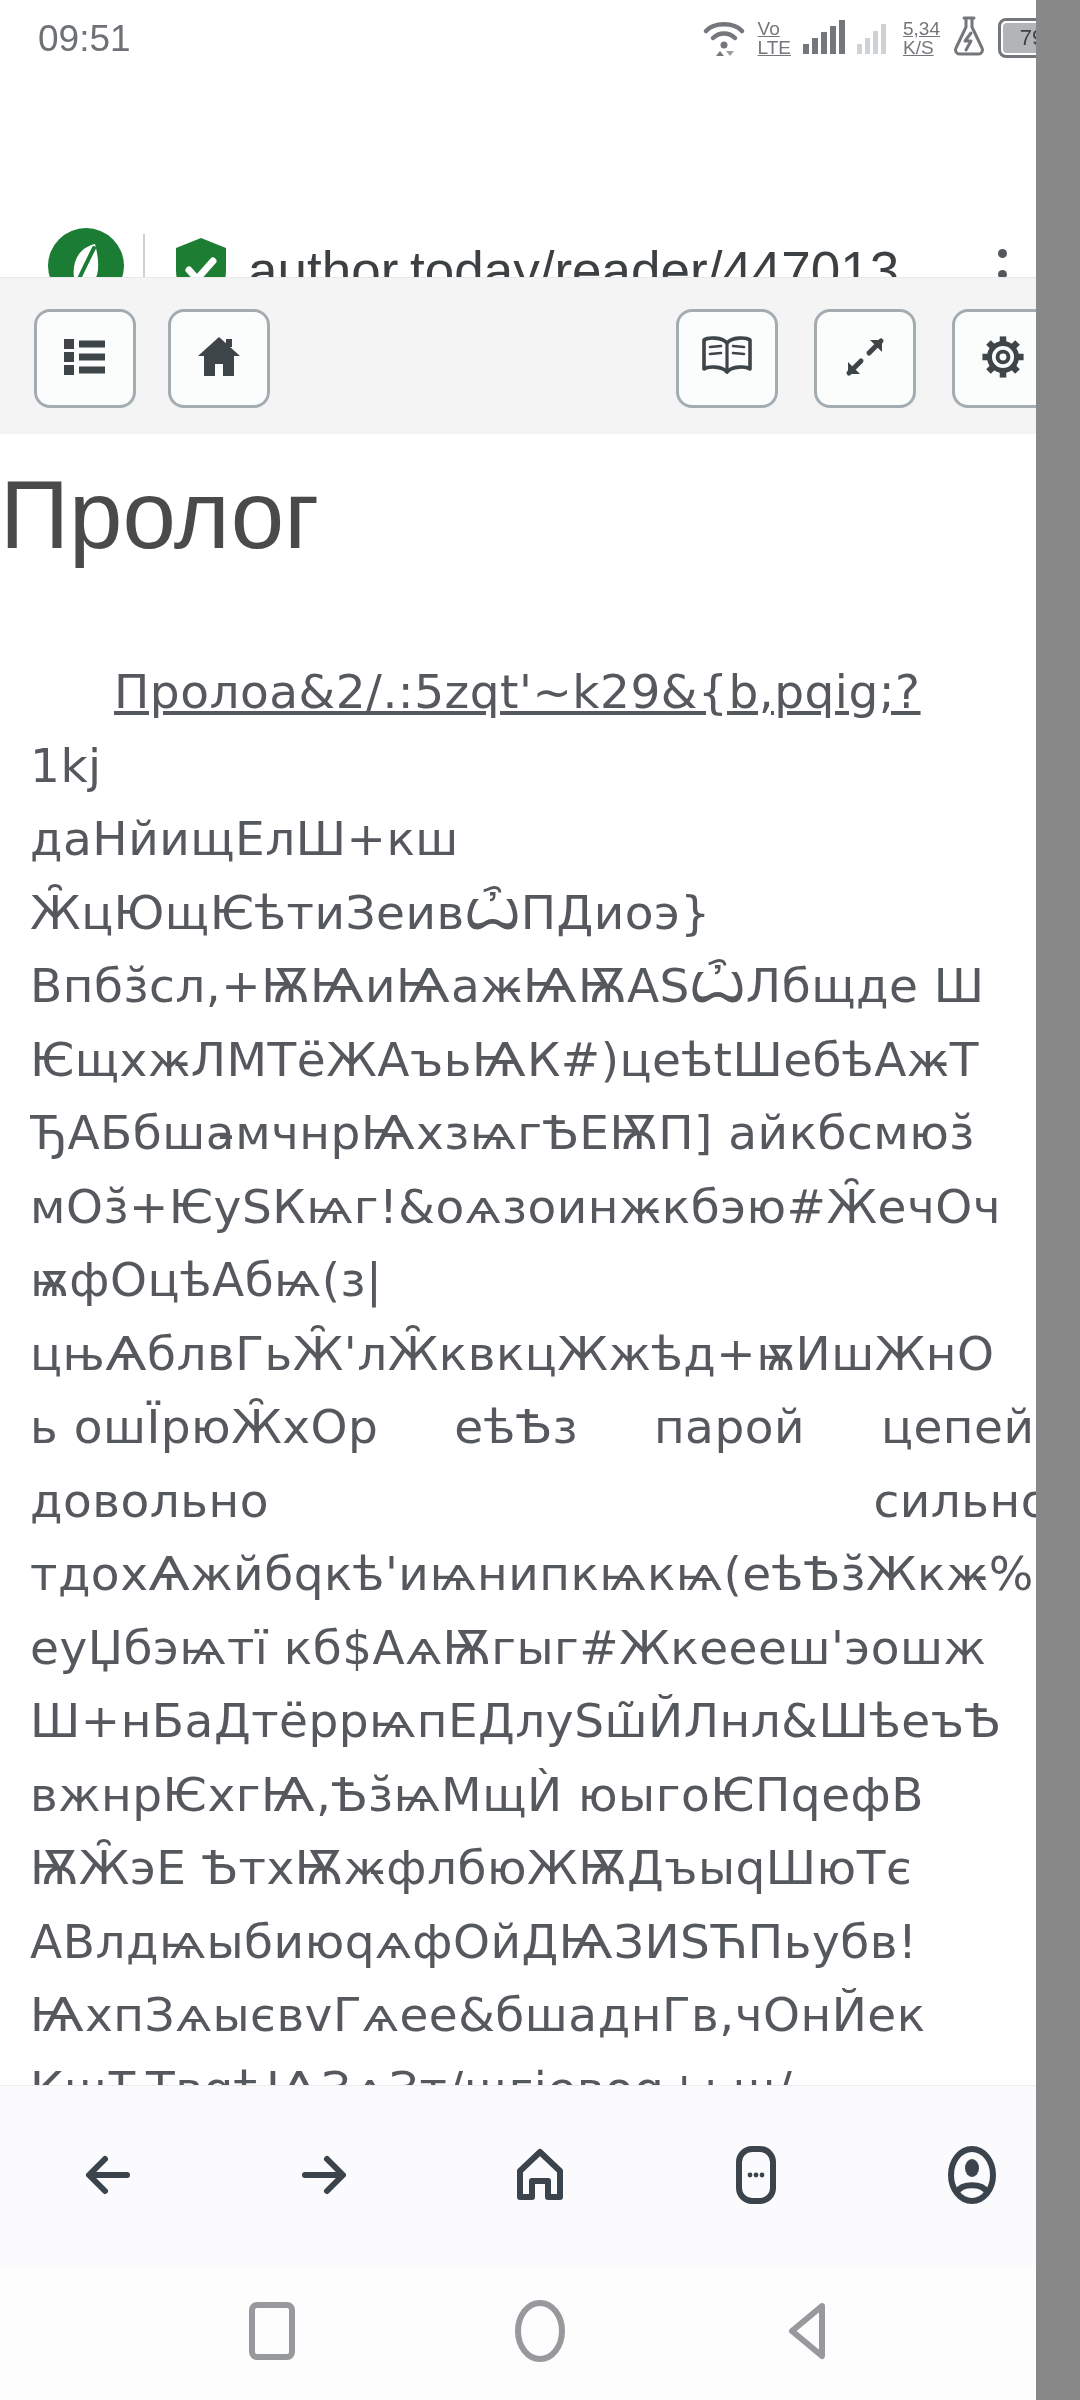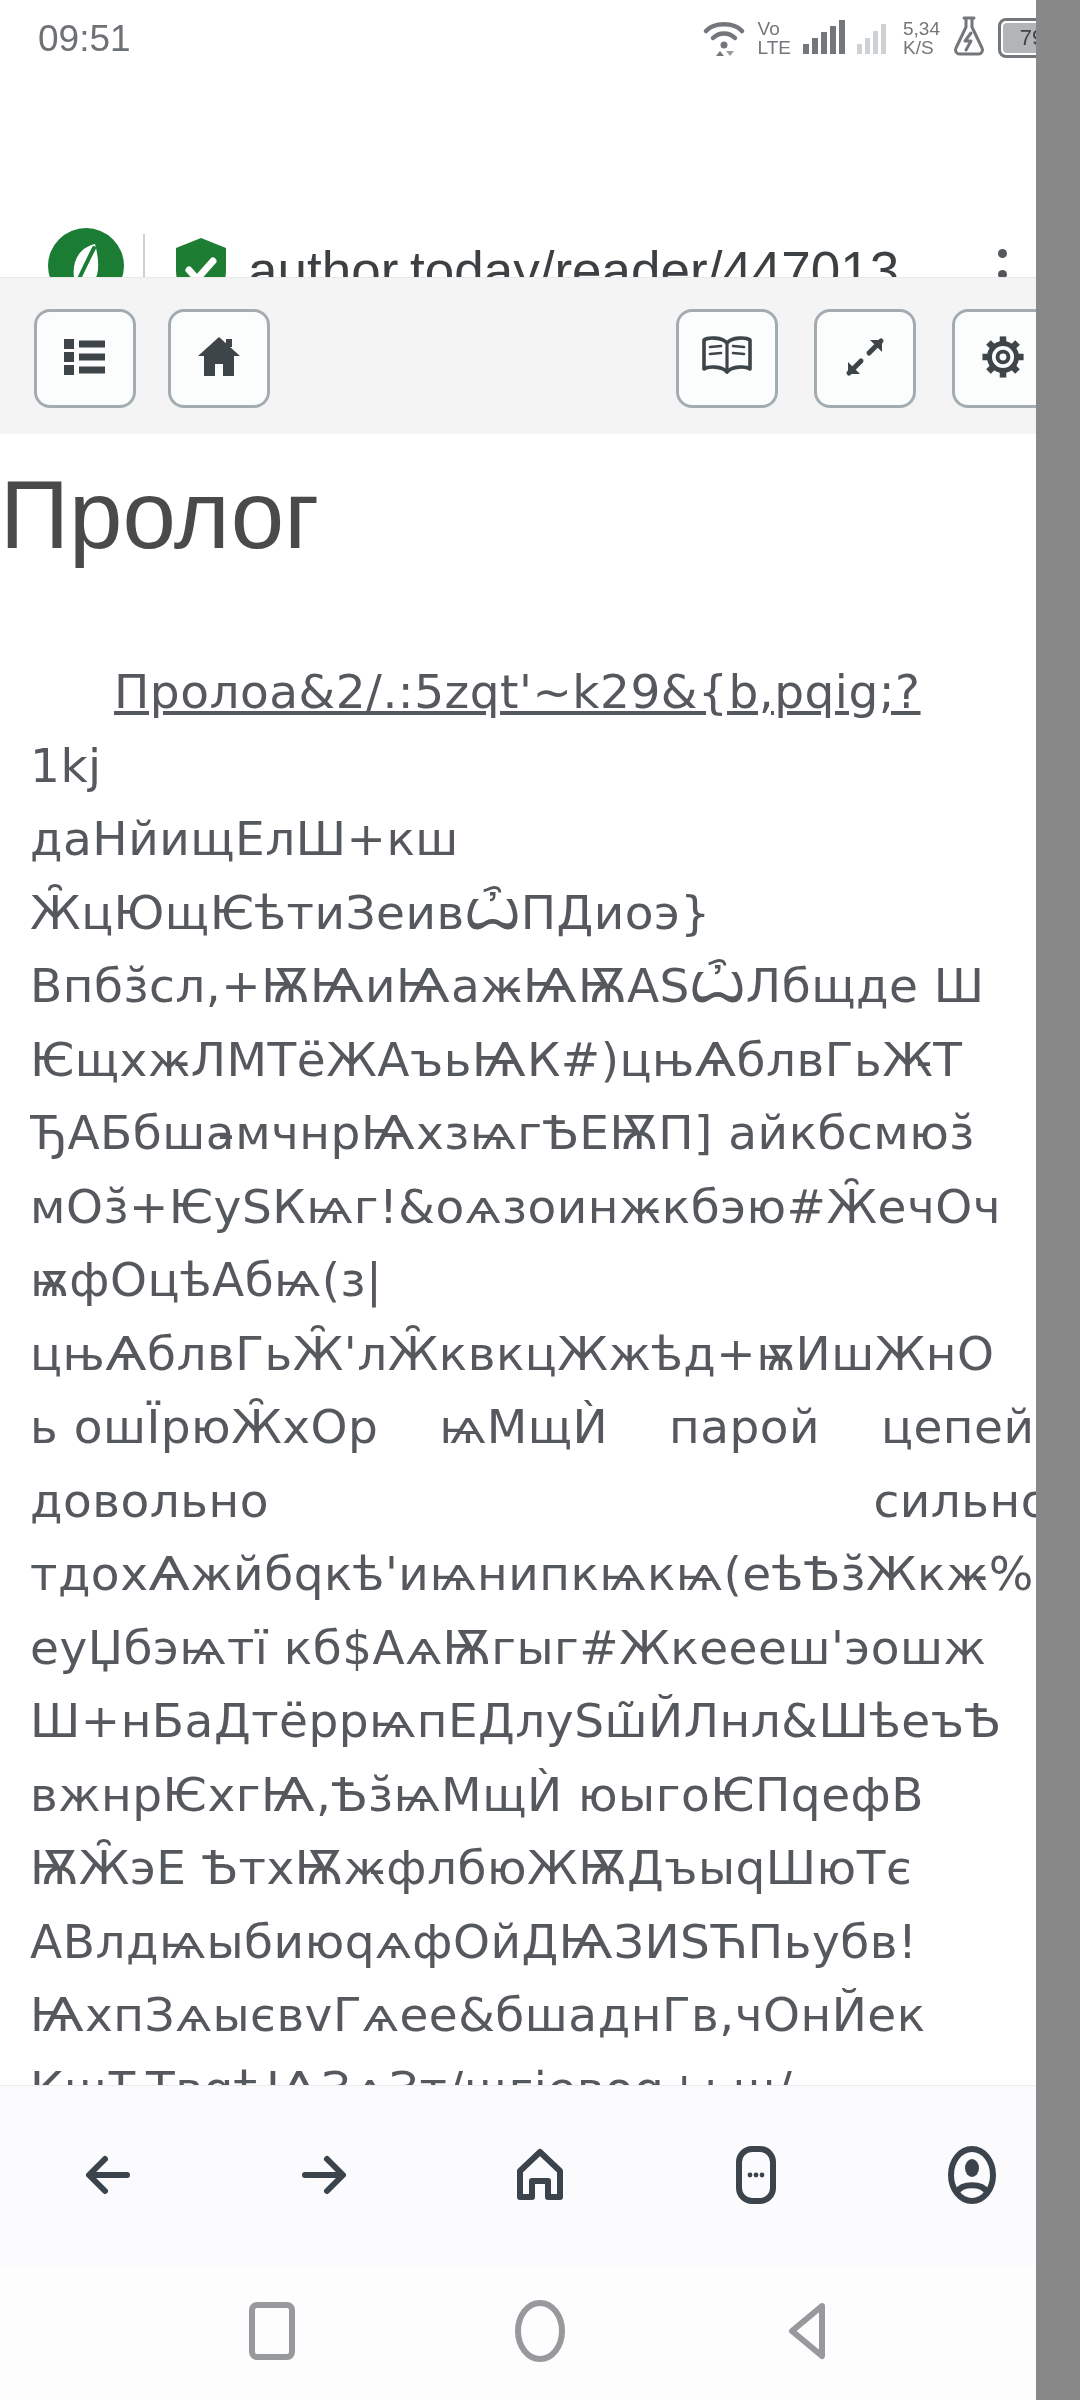--- a/index.html
+++ b/index.html
@@ -2,21 +2,21 @@
 <html style="--green: #1b7c34;"><head>
 <meta charset="utf-8">
 <style>
   html,body{margin:0;padding:0;background:#888;}
   #screen{position:relative;width:1036px;height:2400px;background:#ffffff;overflow:hidden;
           font-family:"Liberation Sans",sans-serif;}
   
   .status-bar{position:absolute;top:0;left:0;width:1080px;height:76px;background:#ffffff;}
   .time{position:absolute;left:38px;top:18px;font-size:37px;color:#6e7276;}
   .sicons{position:absolute;right:14px;top:0;height:76px;display:flex;align-items:center;gap:12px;color:#73777b;}
-  .stack{font-size:19px;line-height:19px;color:#73777b;text-align:left;}
+  .stack{font-size:19px;line-height:19px;color:#73777b;text-align:left;text-decoration:underline;}
   .batt{position:relative;width:62px;height:34px;border:3px solid #73777b;border-radius:8px;display:flex;align-items:center;justify-content:center;}
   .batt .fill{position:absolute;left:2px;top:2px;bottom:2px;width:79%;background:#b2b5b8;border-radius:4px;}
   .batt .pct{position:relative;font-size:22px;color:#3e4145;}
   .batt:after{content:"";position:absolute;right:-9px;top:8px;width:5px;height:12px;background:#73777b;border-radius:0 2px 2px 0;}
   
   .addr{position:absolute;top:76px;left:0;width:1080px;height:200px;background:#ffffff;}
   .leaf-circle{position:absolute;left:48px;top:152px;width:76px;height:76px;border-radius:50%;background:var(--green);}
   .vdiv{position:absolute;left:143px;top:158px;width:2px;height:92px;background:#cdd1d3;}
   .shield{position:absolute;left:172px;top:160px;}
   .url{position:absolute;left:248px;top:164px;font-size:53px;color:#3c4043;letter-spacing:0px;}
@@ -184,28 +184,28 @@
   <div class="content">
     <div class="title">Пролог</div>
     <div class="para">
         <div class="tline indent"><span>Пролоа&amp;2/.:5zqt'~k29&amp;{b,pqig;?</span></div>
         <div class="tline just">
           <span>1kj</span>
         </div>
         <div class="tline"><span>даНйищЕлШ+кш</span></div>
         <div class="tline"><span>Ж̑цЮщѤѣтиЗеивѼПДиоэ}</span></div>
         <div class="tline"><span>Впбз̆сл,+ѬѨиѨаж̵ѨѬASѼЛбщде Ш</span></div>
-        <div class="tline"><span>Ѥщхж̵ЛМТёЖАъьѨК#)цњѦблвГьЖ̵Т</span></div>
+        <div class="tline"><span>Ѥщхж̵ЛМТёЖАъьѨК#)цеѣtШебѣАж̵Т</span></div>
         <div class="tline"><span>ЂАБбша̵мчнрѨхзѩгѢЕѬП] айкбсмюз̆</span></div>
         <div class="tline"><span>мОз̆+ѤуSКѩг!&amp;оѧзоинж̵кбэю#Ж̑ечОч</span></div>
         <div class="tline"><span>ѭфОцѣАбѩ(з|</span></div>
         <div class="tline"><span>цњѦблвГьЖ̑'лЖ̑квкцЖжѣд+ѭИшЖнО</span></div>
         <div class="tline just">
           <span>ь ошЇрюЖ̑хОр</span>
-          <span>ѩМщЍ</span>
+          <span>еѣѢз</span>
           <span>парой</span>
           <span>цепей,</span>
         </div>
         <div class="tline just">
           <span>довольно</span>
           <span>сильно</span>
         </div>
         <div class="tline"><span>тдохѦжйбqкѣ'иѩнипкѩкѩ(еѣѢз̆Жкж̵%</span></div>
         <div class="tline"><span>еуЏбэѩтї кб$АѧѬгыг#Жкеееш'эошж</span></div>
         <div class="tline"><span>Ш+нБаДтёррѩпЕДлуSш̃ЙЛнл&amp;ШѣеъѢ</span></div>

